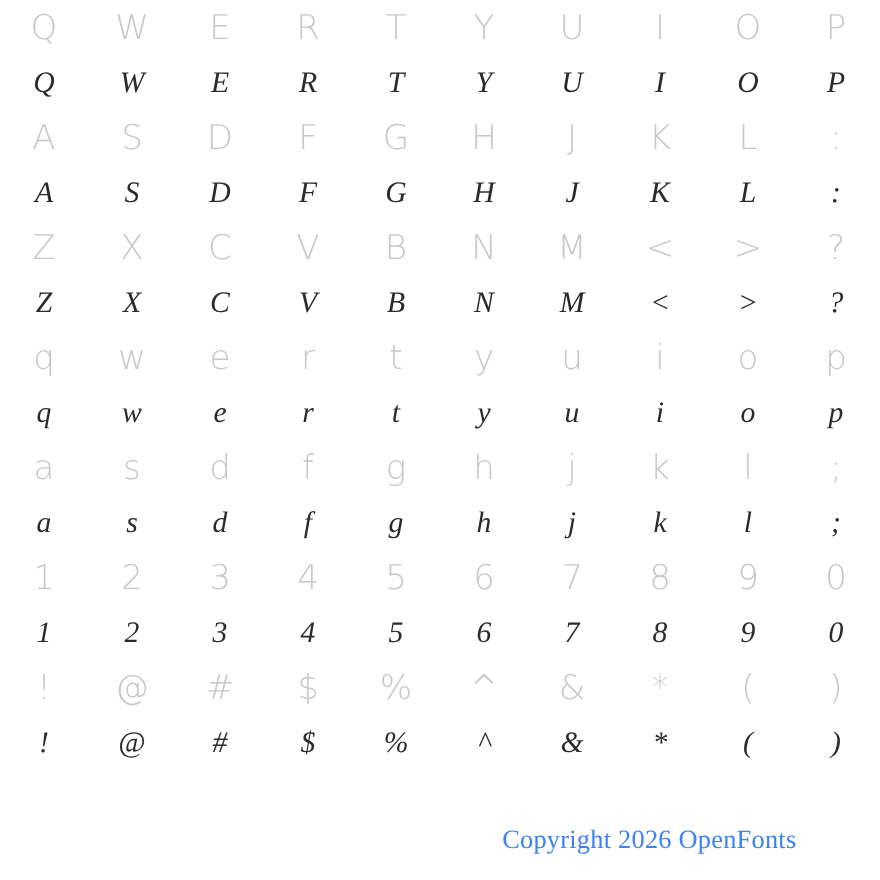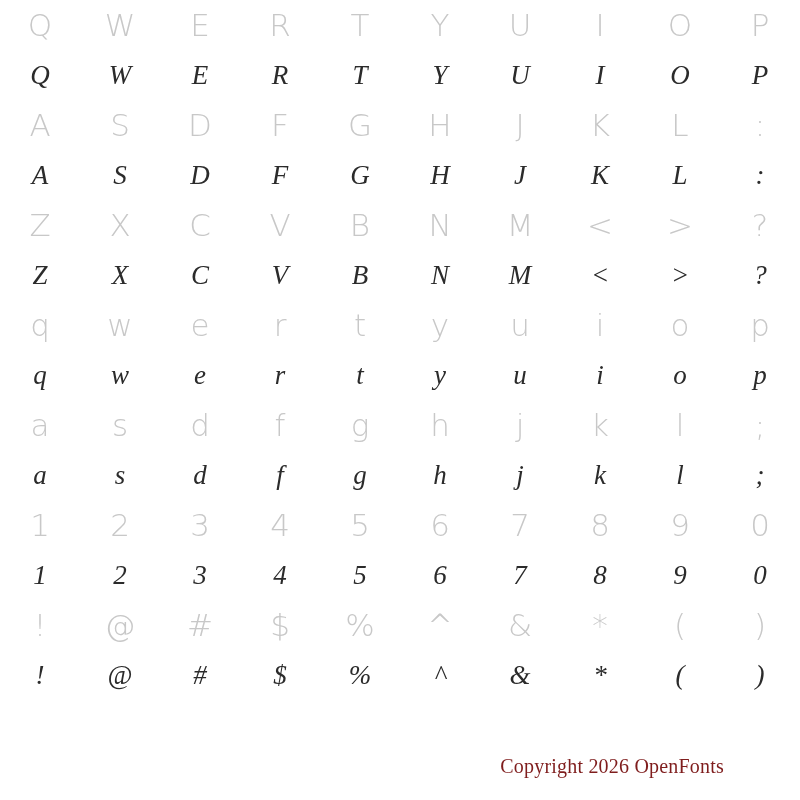--- a/index.html
+++ b/index.html
@@ -59,22 +59,22 @@
     color: #2b2b2b;
   }
   .footer {
     position: absolute;
     left: 0;
     right: 0;
     bottom: 22px;
     text-align: right;
     padding-right: 76px;
     font-family: "Liberation Serif", "DejaVu Serif", serif;
-    font-size: 20px;
-    color: #7f1d1d;
+    font-size: 24px;
+    color: #3b82f6;
     letter-spacing: 0.2px;
   }
 </style>
 </head>
 <body>
 
 <div class="sheet">
 
   <div class="grid">
 

